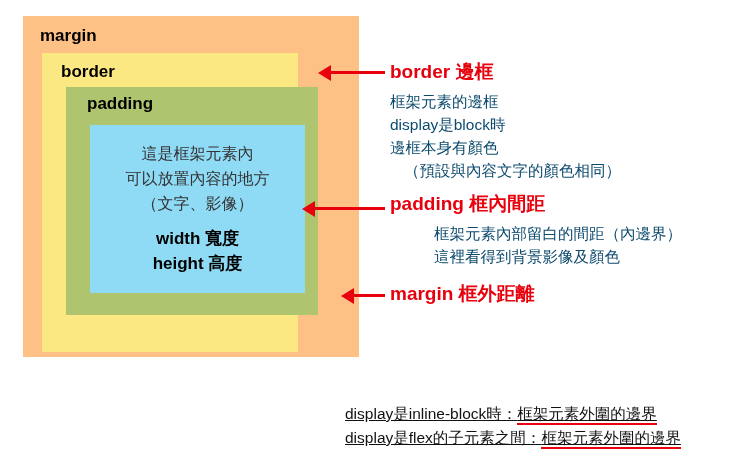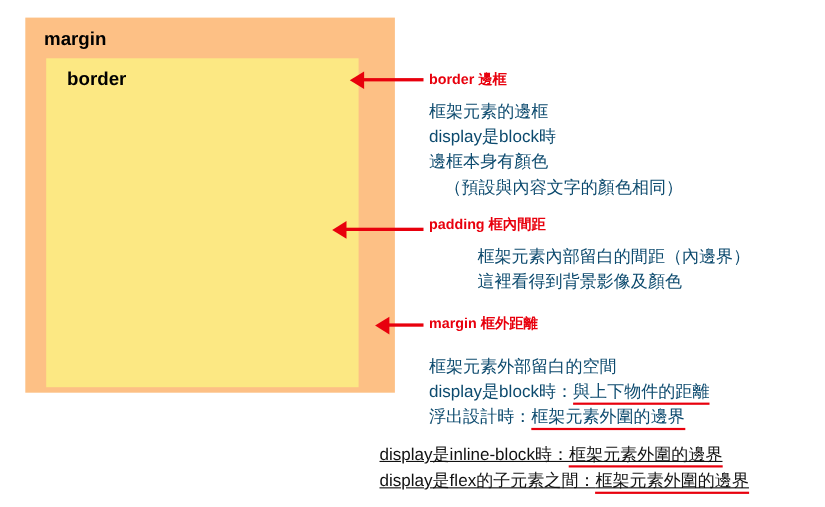--- a/index.html
+++ b/index.html
@@ -8,21 +8,21 @@
     background:#ffffff;
     font-family:"Liberation Sans","DejaVu Sans",sans-serif;
     overflow:hidden;
     position:relative;
   }
   #stage{position:absolute;left:0;top:0;width:750px;height:461px;}
 
   
   .box{position:absolute;box-sizing:border-box;}
   #margin-box{left:23px;top:16px;width:336px;height:341px;background:#fdc085;}
-  #border-box{left:19px;top:37px;width:284px;height:299px;background:#fce883;}
+  #border-box{left:19px;top:37px;width:256px;height:299px;background:#fce883;}
   #padding-box{left:24px;top:34px;width:252px;height:228px;background:#aec46e;}
   #content-box{left:24px;top:38px;width:215px;height:168px;background:#8fdbf5;}
 
   .box-label{
     position:absolute;
     font-weight:bold;
     font-size:17px;
     color:#000000;
     letter-spacing:0px;
     white-space:nowrap;
@@ -68,21 +68,21 @@
   #arrow-padding{left:302px;top:200px;width:83px;}
   #arrow-padding .shaft{width:72px;}
   #arrow-margin{left:341px;top:287px;width:44px;}
   #arrow-margin .shaft{width:33px;}
 
   
   .ann{position:absolute;}
   .ann-title{
     color:#e8000d;
     font-weight:bold;
-    font-size:13px;
+    font-size:19px;
     white-space:nowrap;
     line-height:20px;
   }
   .ann-body{
     color:#0c4a6e;
     font-size:15.5px;
     line-height:23px;
     white-space:nowrap;
   }
   .ann-body div{white-space:nowrap;}
@@ -113,20 +113,36 @@
 <body>
 
 <div id="stage">
 
   <div class="box" id="margin-box">
     <div class="box-label" id="margin-label">margin</div>
 
     <div class="box" id="border-box">
       <div class="box-label" id="border-label">border</div>
 
+      <div class="box" id="padding-box">
+        <div class="box-label" id="padding-label">padding</div>
+
+        <div class="box" id="content-box">
+          <div id="content-text">
+            <div>這是框架元素內</div>
+            <div>可以放置內容的地方</div>
+            <div>（文字、影像）</div>
+          </div>
+          <div id="content-dims">
+            <div>width 寬度</div>
+            <div>height 高度</div>
+          </div>
+        </div>
+
+      </div>
     </div>
   </div>
 
   <div class="arrow" id="arrow-border">
     <div class="head"></div>
     <div class="shaft"></div>
   </div>
   <div class="arrow" id="arrow-padding">
     <div class="head"></div>
     <div class="shaft"></div>
@@ -149,25 +165,20 @@
   <div class="ann" id="ann-padding">
     <div class="ann-title">padding 框內間距</div>
     <div class="ann-body">
       <div>框架元素內部留白的間距（內邊界）</div>
       <div>這裡看得到背景影像及顏色</div>
     </div>
   </div>
 
   <div class="ann" id="ann-margin">
     <div class="ann-title">margin 框外距離</div>
-    <div class="ann-body">
-      <div>框架元素外部留白的空間</div>
-      <div><span>display是block時：</span><span class="u">與上下物件的距離</span></div>
-      <div><span>浮出設計時：</span><span class="u">框架元素外圍的邊界</span></div>
-    </div>
   </div>
 
   <div id="bottom-notes">
     <div><span>display是inline-block時：</span><span class="u">框架元素外圍的邊界</span></div>
     <div><span>display是flex的子元素之間：</span><span class="u">框架元素外圍的邊界</span></div>
   </div>
 
 </div>
 
 </body></html>

